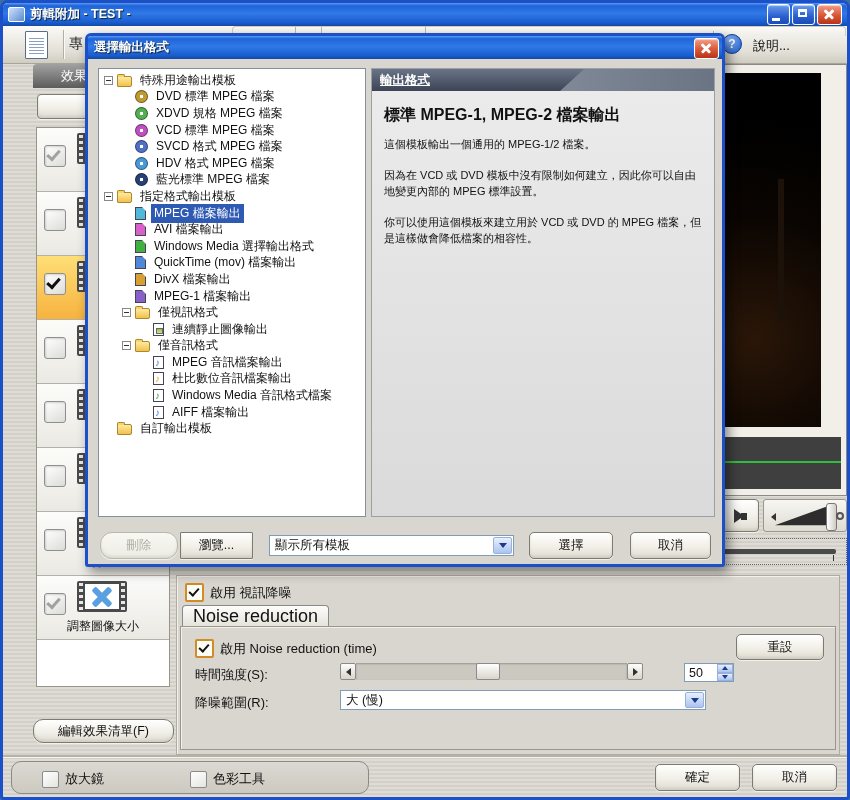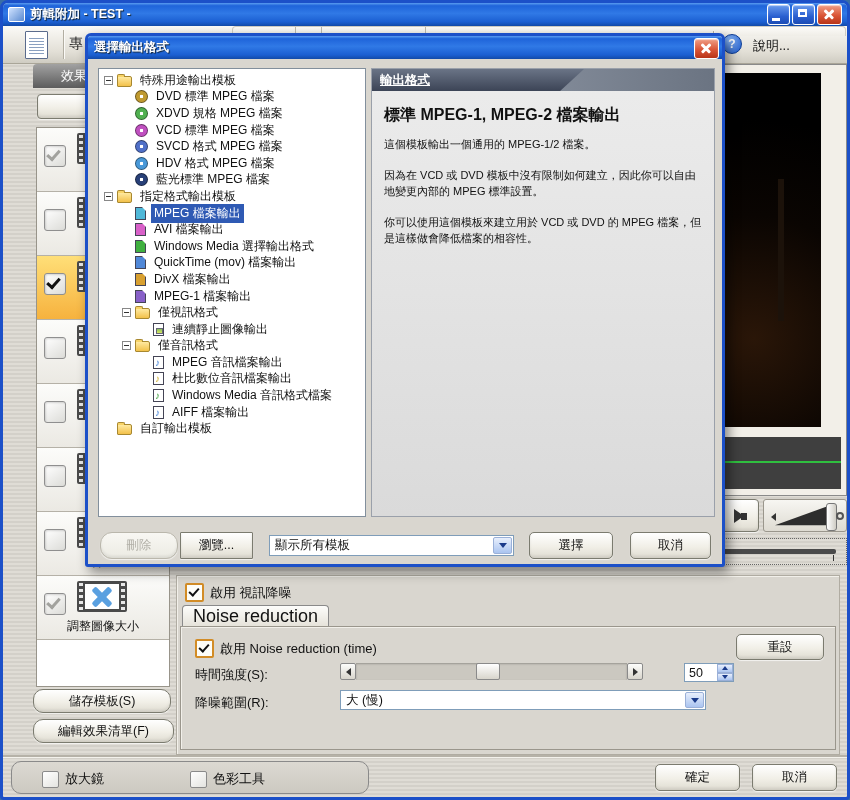--- a/index.html
+++ b/index.html
@@ -295,21 +295,20 @@
           <span class="fx-cb gray">
             <i class="mark"></i>
           </span>
           <span class="fx-icon">
             <i class="film-mid"></i>
           </span>
           <span class="fx-label">調整圖像大小</span>
         </div>
       </div>
 
-    <div class="save-btn xp-btn">儲存模板(S)</div>
     <div class="edit-btn xp-btn">編輯效果清單(F)</div>
 
     <div class="video-panel">
       <div class="video">
           <i></i>
         </div>
       <div class="wave-strip"></div>
     </div>
     <div class="spk-btn xp-btn">
         <span class="spk"></span>

